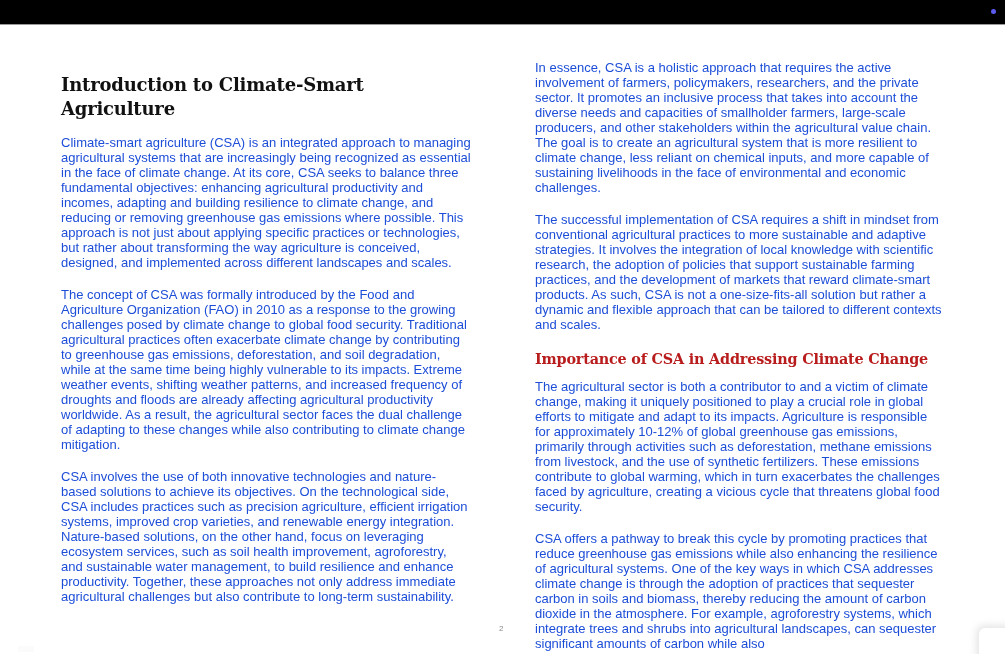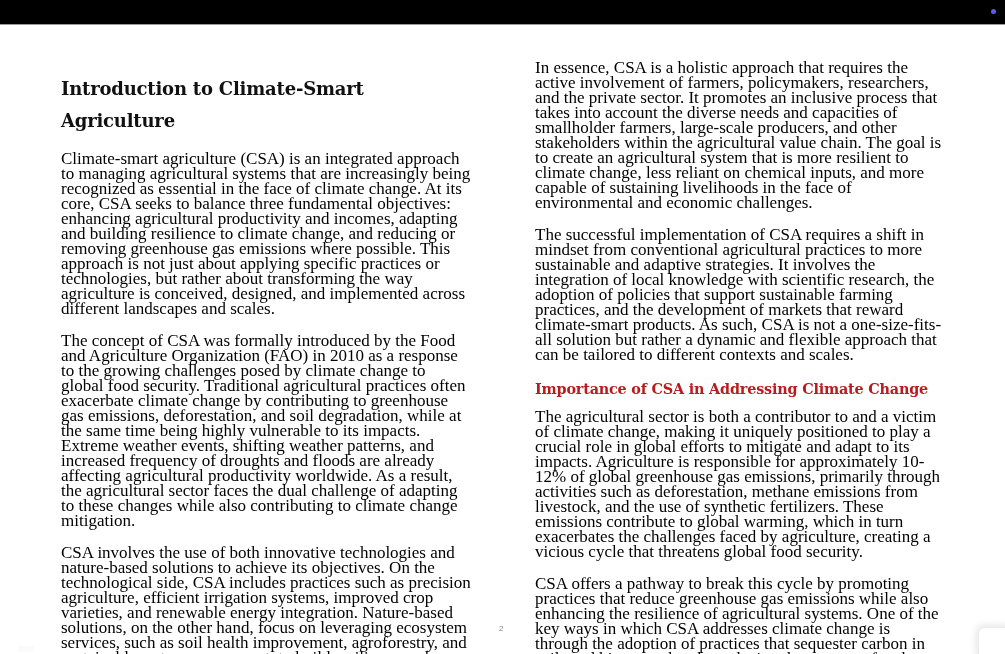--- a/index.html
+++ b/index.html
@@ -47,42 +47,42 @@
   }
   .col-right {
     left: 535px;
     top: 35px;
     width: 410px;
   }
   h1 {
     font-family: "DejaVu Serif", serif;
     font-weight: bold;
     font-size: 18px;
-    line-height: 32px;
+    line-height: 24px;
     margin: 0 0 14px 0;
     color: #111111;
     letter-spacing: -0.2px;
   }
   h2 {
     font-family: "DejaVu Serif", serif;
     font-weight: bold;
     font-size: 14.4px;
     line-height: 20px;
     margin: 0 0 10px 0;
     color: #b91c1c;
     letter-spacing: -0.2px;
   }
   p {
-    font-family: Liberation Serif, serif;
-    font-size: 17px;
+    font-family: Liberation Sans, sans-serif;
+    font-size: 13px;
     line-height: 15px;
     margin: 0 0 17px 0;
     text-align: left;
     hyphens: auto;
-    color: #000000;
+    color: #1d4ed8;
   }
   .page-number {
     position: absolute;
     left: 499px;
     top: 599px;
     font-family: "Liberation Sans", sans-serif;
     font-size: 8px;
     color: #8a8a8a;
   }
   .corner-card {

